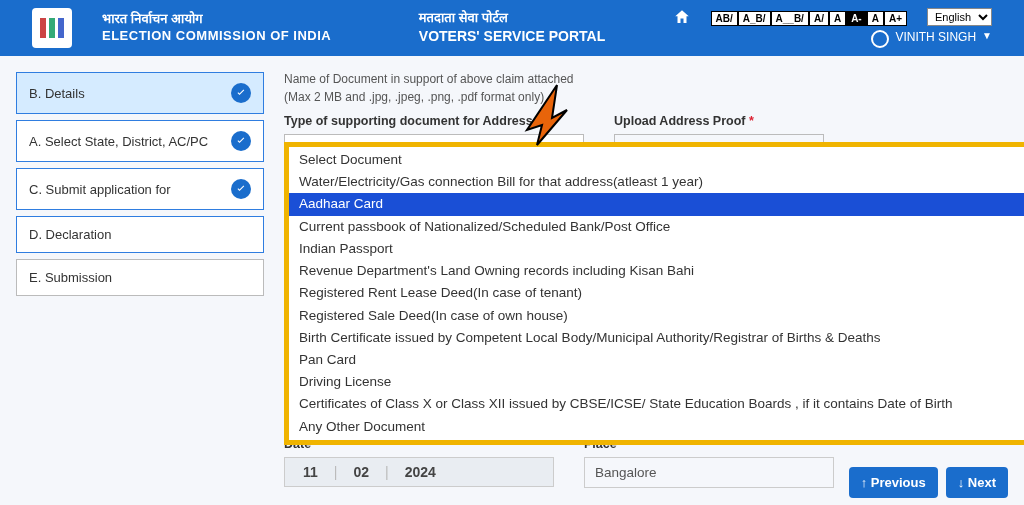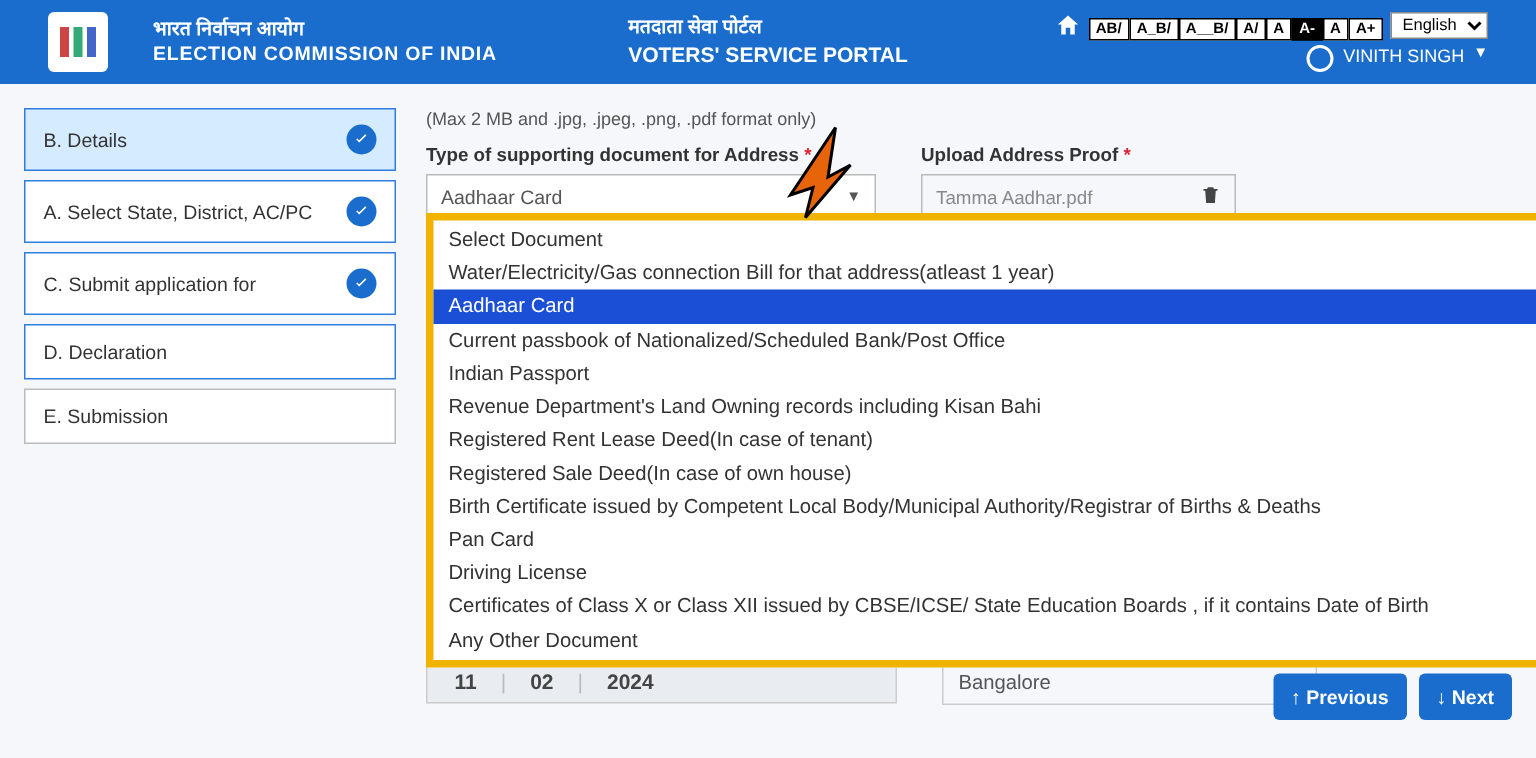--- a/index.html
+++ b/index.html
@@ -7,21 +7,21 @@
 .topbar{background:#1a6dcc;color:#fff;padding:8px 32px;display:flex;align-items:center;gap:30px;position:relative}
 .logo{width:40px;height:40px;background:#fff;border-radius:4px;display:flex;align-items:center;justify-content:center}
 .logo svg{width:32px;height:32px}
 .brand{line-height:1.3}
 .brand-hi{font-size:13px;font-weight:600}
 .brand-en{font-size:13px;font-weight:700;letter-spacing:.5px}
 .center-title{position:absolute;left:50%;transform:translateX(-50%);text-align:left;line-height:1.3}
 .center-hi{font-size:13px;font-weight:600}
 .center-en{font-size:14px;font-weight:700}
 .top-right{margin-left:auto;display:flex;flex-direction:column;align-items:flex-end;gap:4px}
-.tr-row1{display:flex;align-items:center;gap:5px}
+.tr-row1{display:flex;align-items:center;gap:20px}
 .home-ic{width:18px;height:18px;fill:#fff}
 .font-btn{background:#fff;color:#000;border:1px solid #000;padding:1px 4px;font-size:10px;font-weight:700;cursor:pointer}
 .font-btn.inv{background:#000;color:#fff}
 .lang-sel{background:#fff;border:1px solid #888;font-size:11px;padding:1px 3px}
 .tr-row2{display:flex;gap:6px;color:#fff;font-size:12px;cursor:pointer}
 .avatar{width:18px;height:18px;border:2px solid #fff;border-radius:50%}
 .chev{font-size:10px}
 .layout{display:flex;gap:20px;padding:16px}
 .sidebar{width:248px;flex-shrink:0}
 .step{border:1px solid #2f7de0;background:#fff;padding:10px 12px;font-size:13px;margin-bottom:6px;display:flex;align-items:center;justify-content:space-between;cursor:pointer}
@@ -43,21 +43,21 @@
 .select-box .caret{font-size:10px;color:#555}
 .upload-box{display:flex;align-items:center;justify-content:space-between;border:1px solid #bbb;padding:6px 9px;width:210px}
 .upload-box .fname{font-size:12.5px;color:#888}
 .trash{cursor:pointer;color:#444}
 .dropdown{position:absolute;left:0;top:70px;width:830px;border:5px solid #f0b400;background:#fff;z-index:5;padding:2px 0}
 .dropdown-item{padding:2px 10px;font-size:13.5px;color:#333;cursor:pointer;line-height:1.35}
 .dropdown-item.highlight{background:#1a4fd6;color:#fff}
 .declaration-hint{font-size:12px;color:#333;margin-top:200px;line-height:1.5}
 .dp-row{display:flex;gap:30px;margin-top:18px}
 .dp-col .field-label{margin-bottom:6px}
-.date-box{display:flex;align-items:center;background:#e9edf2;border:1px solid #ccc;padding:6px 10px;width:314px;color:#444;font-size:14px;font-weight:600}
+.date-box{display:flex;align-items:center;background:#e9edf2;border:1px solid #ccc;padding:6px 10px;width:270px;color:#444;font-size:14px;font-weight:600}
 .date-box span{padding:0 8px}
 .date-box .sep{color:#bbb;font-weight:400}
 .place-box{border:1px solid #ccc;padding:7px 10px;width:250px;font-size:13.5px;color:#555}
 .pager{position:absolute;right:0;display:flex;gap:8px}
 .pager .btn{padding:8px 12px}
 .pager-top{top:180px}
 .pager-bottom{bottom:-10px}
 .arrow-overlay{position:absolute;left:228px;top:8px;z-index:6;pointer-events:none}
 </style>
 </head>
@@ -125,20 +125,21 @@
         <div class="step">
           <span>D. Declaration</span>
         </div>
         <div class="step neutral">
           <span>E. Submission</span>
         </div>
       </div>
   </div>
 
   <div class="main">
+    <div class="section-label">Name of Document in support of above claim attached</div>
     <div class="section-label">(Max 2 MB and .jpg, .jpeg, .png, .pdf format only)</div>
 
     <div class="field-row">
       <div class="field-col">
         <div class="field-label"><span>Type of supporting document for Address</span> <span class="req">*</span></div>
         <div class="select-box">
           <span>Aadhaar Card</span>
           <span class="caret">▼</span>
         </div>
       </div>

